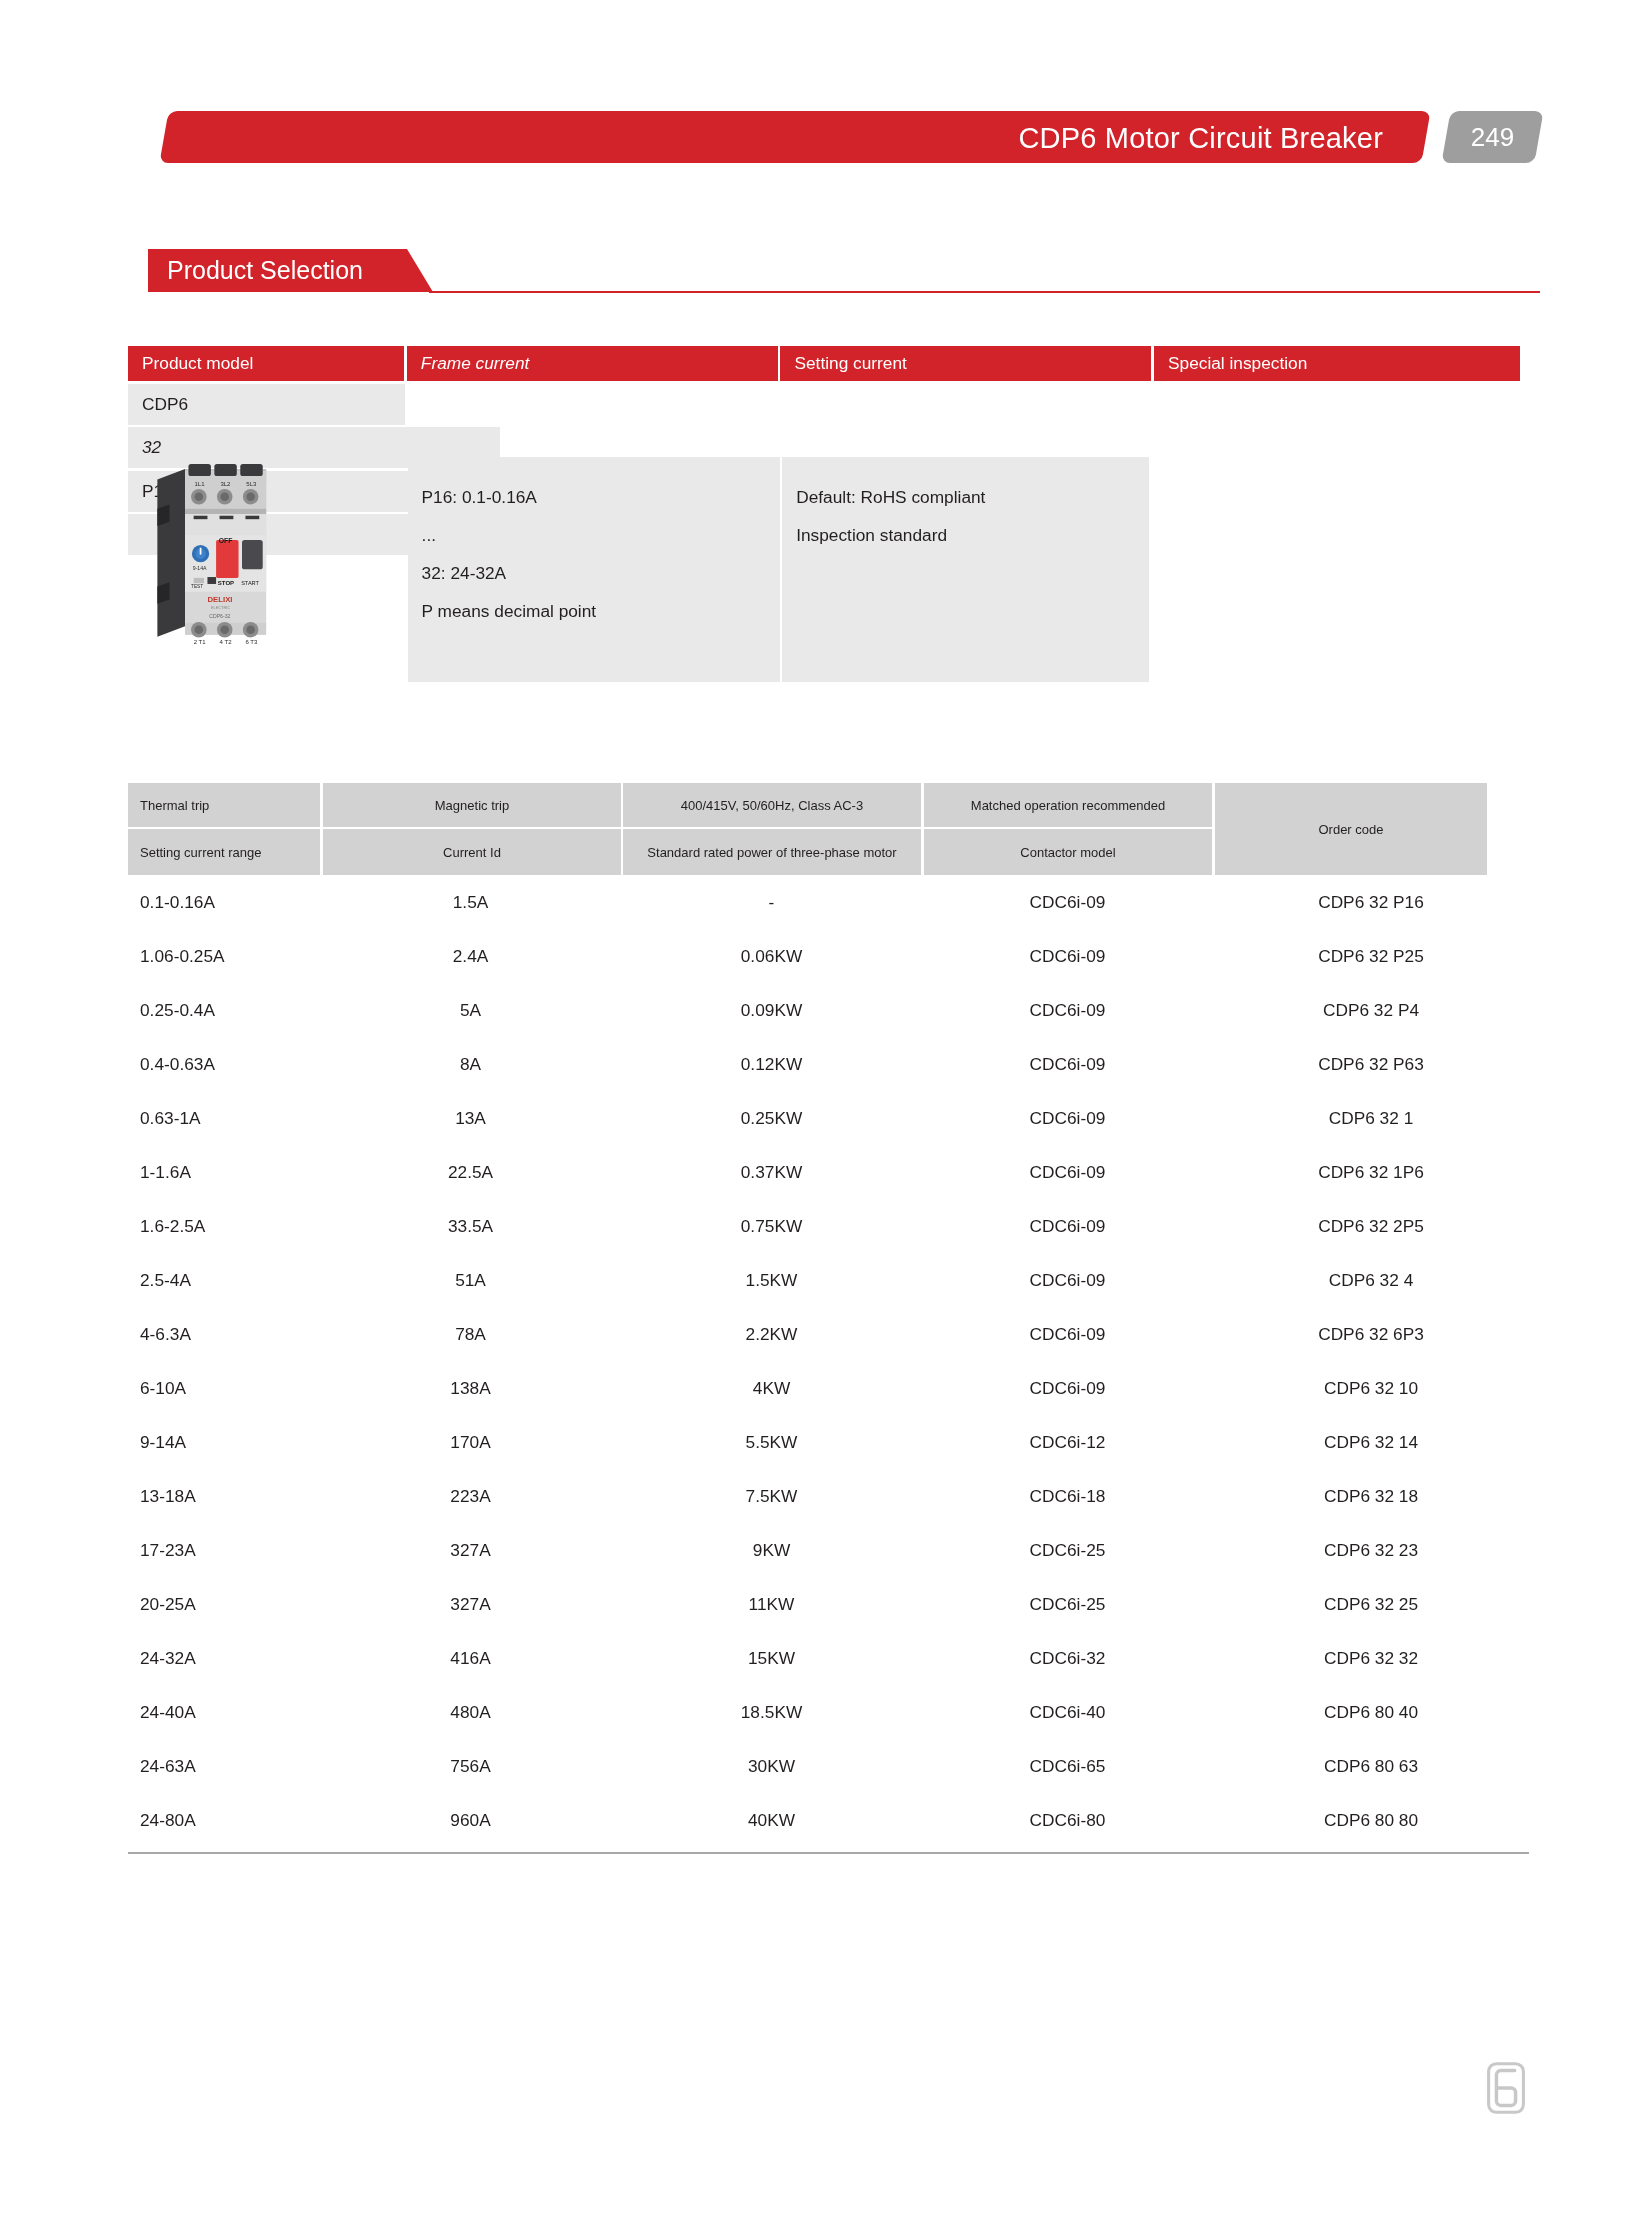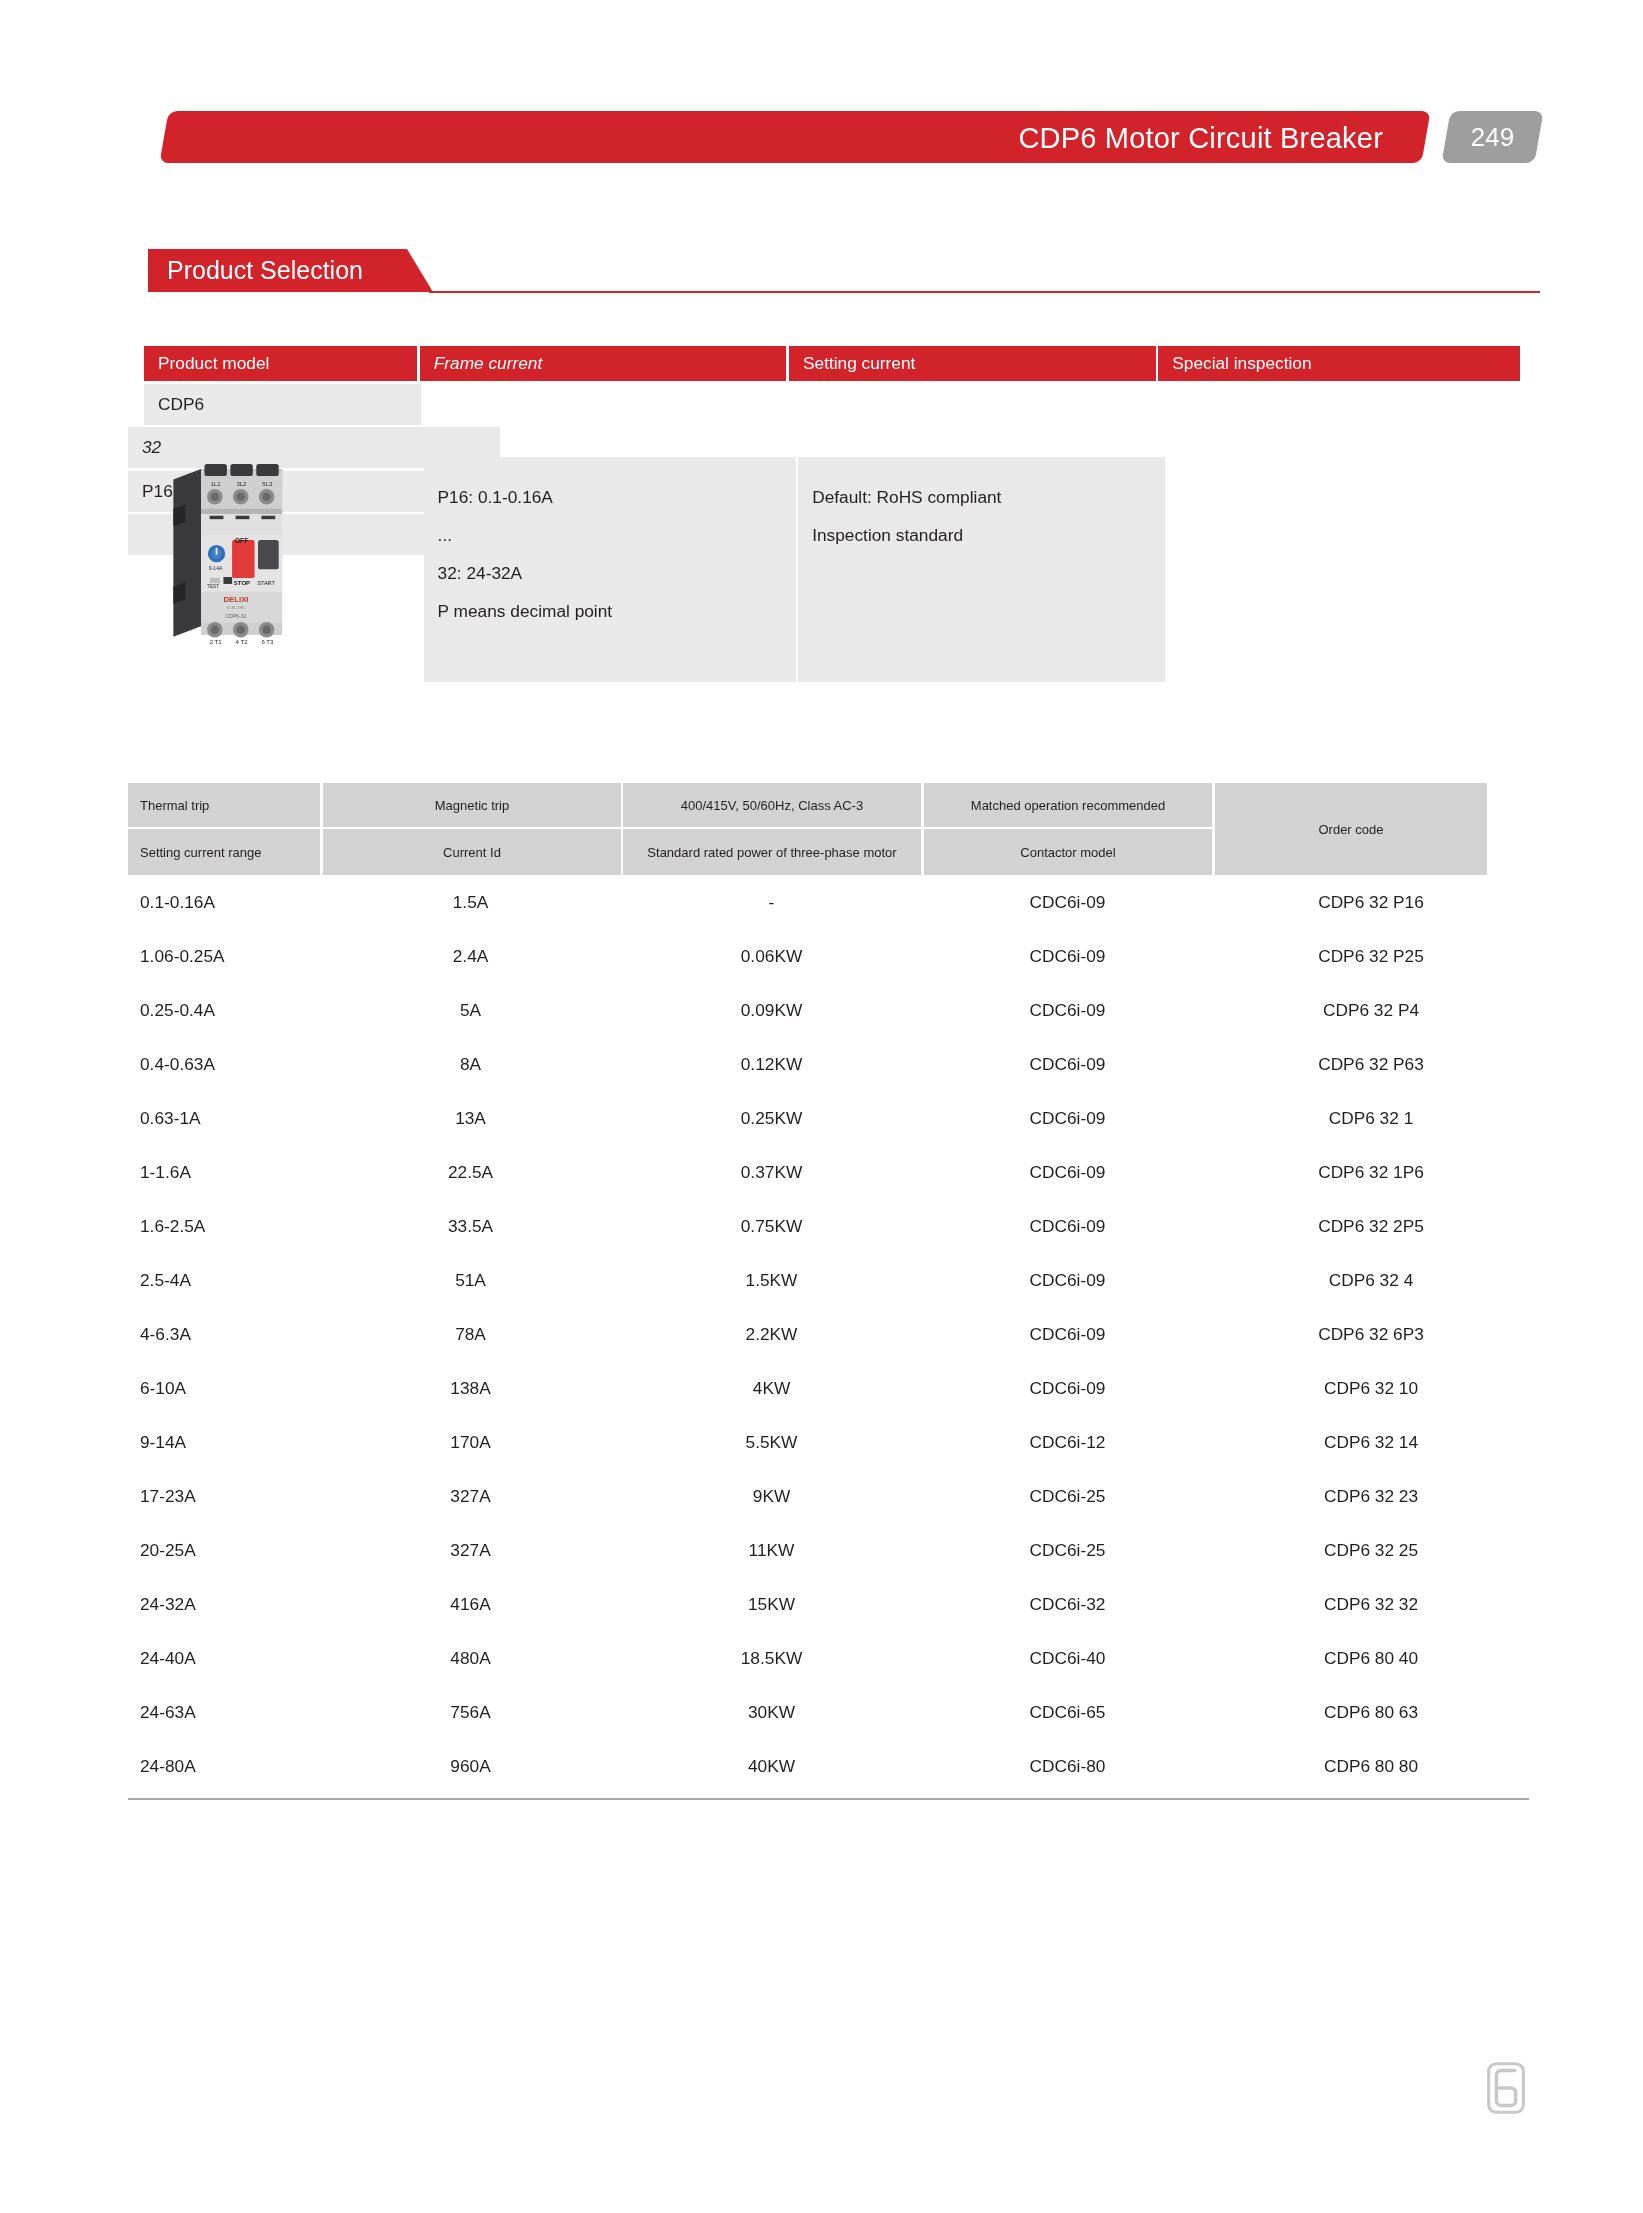--- a/index.html
+++ b/index.html
@@ -127,21 +127,21 @@
   .sel-head .sel-cell {
     background: #d2232a;
     color: #ffffff;
     height: 35px;
   }
   .sel-row.values .sel-cell {
     background: #e9e9e9;
     color: #231f20;
     height: 41px;
   }
-  .c1 { width: 277px; margin-left: 16px; }
+  .c1 { width: 277px; }
   .c2 { width: 372px; font-style: italic; }
   .c3 { width: 372px; }
   .c4 { width: 367px; }
 
   
   .detail-row {
     position: absolute;
     left: 128px;
     top: 457px;
     width: 1392px;
@@ -455,20 +455,27 @@
         <div class="dcell d-col5">CDP6 32 10</div>
       </div>
       <div class="spec-row">
         <div class="dcell d-col1 first">9-14A</div>
         <div class="dcell d-col2">170A</div>
         <div class="dcell d-col3">5.5KW</div>
         <div class="dcell d-col4">CDC6i-12</div>
         <div class="dcell d-col5">CDP6 32 14</div>
       </div>
       <div class="spec-row">
+        <div class="dcell d-col1 first">13-18A</div>
+        <div class="dcell d-col2">223A</div>
+        <div class="dcell d-col3">7.5KW</div>
+        <div class="dcell d-col4">CDC6i-18</div>
+        <div class="dcell d-col5">CDP6 32 18</div>
+      </div>
+      <div class="spec-row">
         <div class="dcell d-col1 first">17-23A</div>
         <div class="dcell d-col2">327A</div>
         <div class="dcell d-col3">9KW</div>
         <div class="dcell d-col4">CDC6i-25</div>
         <div class="dcell d-col5">CDP6 32 23</div>
       </div>
       <div class="spec-row">
         <div class="dcell d-col1 first">20-25A</div>
         <div class="dcell d-col2">327A</div>
         <div class="dcell d-col3">11KW</div>

